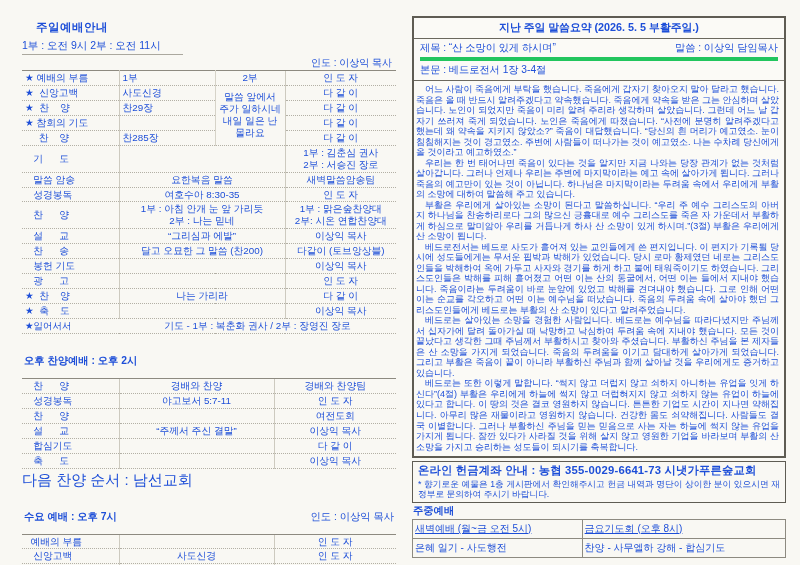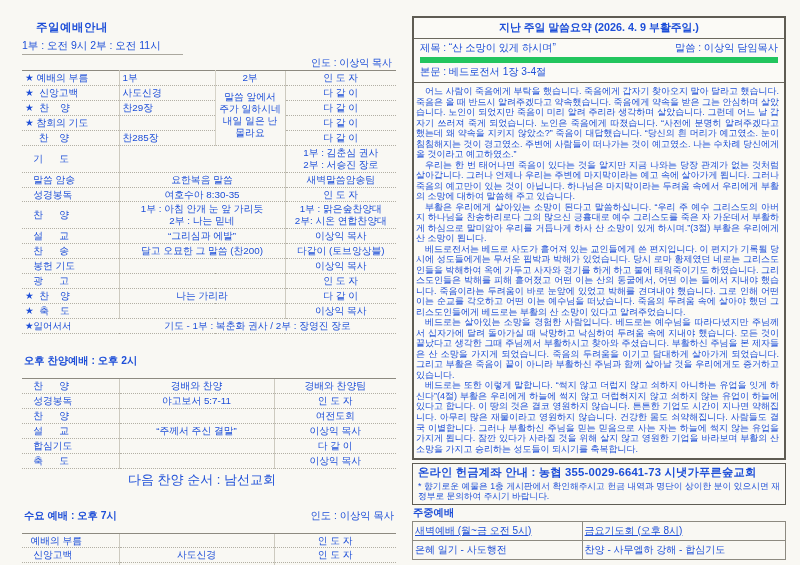--- a/index.html
+++ b/index.html
@@ -23,27 +23,27 @@
   td.ctr{text-align:center;}
   td.ldr{text-align:center;border-left:1px solid #cdcabf;}
   td.songblk{text-align:center;line-height:1.5;}
   tr.fn td{border-bottom:1px dotted #b3b0a5;}
   td.fnl{font-size:9.5px;}
   td.fnr{text-align:center;font-size:9.8px;}
 
   .sec-hd{display:flex;justify-content:space-between;border-bottom:1.3px solid #8d8a80;
           font-size:10.3px;font-weight:bold;margin-top:19px;padding:1px 2px 10px 2px;}
   .sec-hd .rt{font-weight:normal;}
-  .tbl-footer{font-size:13px;text-align:center;padding:2px 14px 0 0;}
+  .tbl-footer{font-size:15px;text-align:left;padding:2px 14px 0 0;}
 
   
   .sum-box{border:2px solid #5f5c53;background:#fbfaf6;}
   .sum-hd{text-align:center;font-weight:bold;font-size:10.8px;border-bottom:1.4px solid #6b685e;padding:3px 2px;}
   .sum-meta{border-bottom:1.4px solid #6b685e;font-size:10.2px;padding:2px 6px 3px 6px;}
-  .meta1{display:flex;justify-content:space-between;border-bottom:6px solid #22c55e;padding-bottom:2px;align-items:flex-end;}
+  .meta1{display:flex;justify-content:space-between;border-bottom:4px solid #22c55e;padding-bottom:2px;align-items:flex-end;}
   .meta2{padding-top:2px;}
   .sum-body{padding:3px 5px 4px 2px;font-size:9px;line-height:1.17;}
   .sum-body p{margin:0;text-align:justify;word-break:break-all;text-indent:9px;}
 
   .off-box{border:1.6px solid #5f5c53;margin-top:3px;padding:1px 5px 2px 5px;}
   .off-title{font-weight:bold;font-size:11.3px;letter-spacing:.2px;}
   .off-note{font-size:8.7px;line-height:1.2;margin-top:1px;text-align:justify;word-break:break-all;}
   .wk-title{font-weight:bold;font-size:10.3px;margin-top:1px;padding-left:1px;}
   table.wk{width:100%;border-collapse:collapse;font-size:10px;text-align:left;margin-top:1px;}
   table.wk td{border:1px solid #8d8a80;padding:2px 2px;}
@@ -237,21 +237,21 @@
           <td class="ldr">인 도 자</td>
         </tr>
 
       </tbody>
     </table>
 
   </div>
 
   <div class="pg pg-right">
     <div class="sum-box">
-      <div class="sum-hd">지난 주일 말씀요약 (2026. 4. 9 부활주일.)</div>
+      <div class="sum-hd">지난 주일 말씀요약 (2026. 5. 5 부활주일.)</div>
       <div class="sum-meta">
         <div class="meta1">
           <span>제목 : “산 소망이 있게 하시며”</span>
           <span>말씀 : 이상익 담임목사</span>
         </div>
         <div class="meta2">본문 : 베드로전서 1장 3-4절</div>
       </div>
       <div class="sum-body">
         <p>어느 사람이 죽음에게 부탁을 했습니다. 죽음에게 갑자기 찾아오지 말아 달라고 했습니다. 죽음은 올 때 반드시 알려주겠다고 약속했습니다. 죽음에게 약속을 받은 그는 안심하며 살았습니다. 노인이 되었지만 죽음이 미리 알려 주리라 생각하며 살았습니다. 그런데 어느 날 갑자기 쓰러져 죽게 되었습니다. 노인은 죽음에게 따졌습니다. “사전에 분명히 알려주겠다고 했는데 왜 약속을 지키지 않았소?” 죽음이 대답했습니다. “당신의 흰 머리가 예고였소. 눈이 침침해지는 것이 경고였소. 주변에 사람들이 떠나가는 것이 예고였소. 나는 수차례 당신에게 올 것이라고 예고하였소.”</p>
         <p>우리는 한 번 태어나면 죽음이 있다는 것을 알지만 지금 나와는 당장 관계가 없는 것처럼 살아갑니다. 그러나 언제나 우리는 주변에 마지막이라는 예고 속에 살아가게 됩니다. 그러나 죽음의 예고만이 있는 것이 아닙니다. 하나님은 마지막이라는 두려움 속에서 우리에게 부활의 소망에 대하여 말씀해 주고 있습니다.</p>

